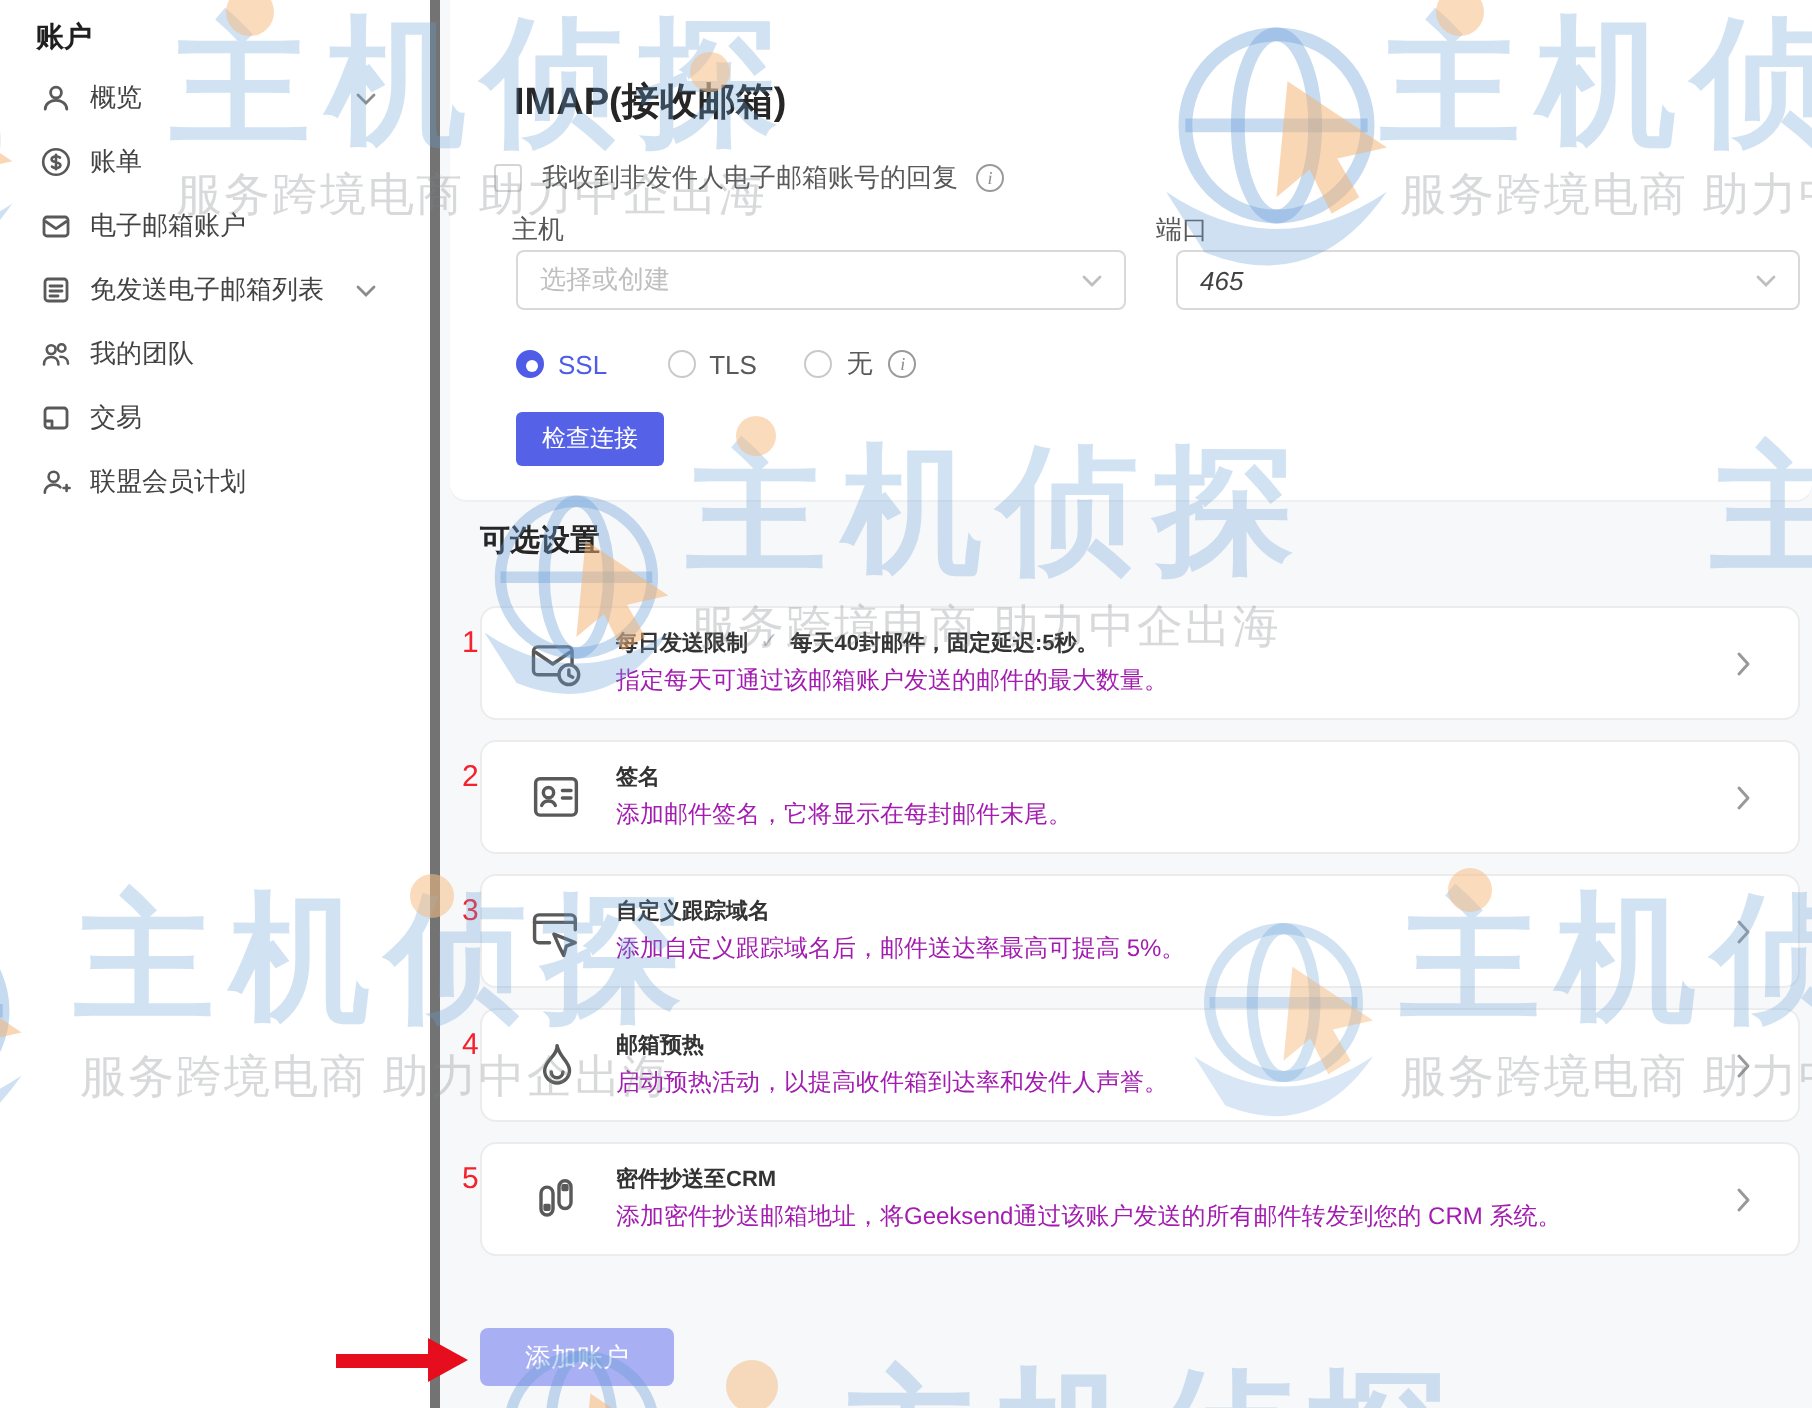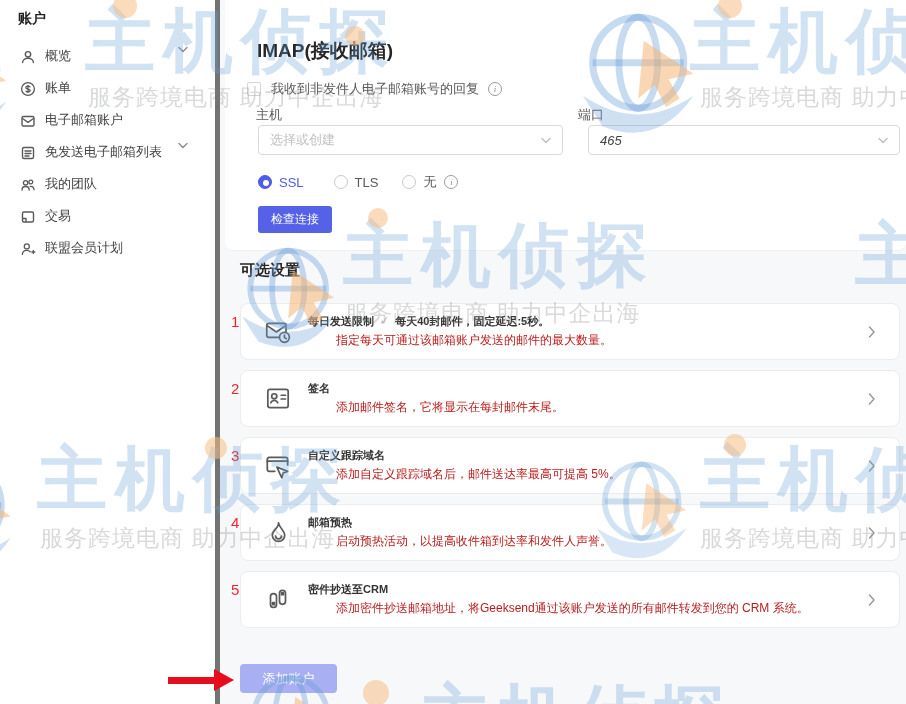--- a/index.html
+++ b/index.html
@@ -1,21 +1,21 @@
 <!DOCTYPE html>
 <html><head>
 <meta charset="utf-8">
 <style>
   html,body{margin:0;padding:0;background:#e9ebee;font-family:"Liberation Sans","DejaVu Sans",sans-serif;}
   .page{position:relative;width:906px;height:704px;background:#f7f8fa;overflow:hidden;margin:0 auto;}
 
   
   .sidebar{position:absolute;left:0;top:0;width:215px;height:704px;background:#fff;border-right:5px solid #737373;z-index:5;}
   .sb-title{position:absolute;left:18px;top:10px;font-size:14px;font-weight:700;color:#1f1f1f;}
-  .sb-item{position:absolute;left:0;width:215px;height:32px;display:flex;align-items:flex-end;padding-left:20px;box-sizing:border-box;color:#434343;font-size:13px;cursor:pointer;}
+  .sb-item{position:absolute;left:0;width:215px;height:32px;display:flex;align-items:center;padding-left:20px;box-sizing:border-box;color:#434343;font-size:13px;cursor:pointer;}
   .sb-item .ic{width:16px;height:16px;margin-right:9px;color:#595959;flex:0 0 16px;display:flex;align-items:center;}
   .sb-item .chev{position:absolute;left:178px;top:13px;color:#8c8c8c;}
 
   
   .main{position:absolute;left:215px;top:0;right:0;bottom:0;background:#f7f8fa;}
   .imap-panel{position:absolute;left:10px;right:0;top:0;height:250px;background:#fff;border-bottom-left-radius:8px;border-bottom-right-radius:8px;box-shadow:0 1px 0 rgba(0,0,0,.03);}
   .imap-title{position:absolute;left:32px;top:38px;font-size:19px;font-weight:700;color:#262626;margin:0;}
   .cb-row{position:absolute;left:22px;top:80px;display:flex;align-items:center;}
   .checkbox{width:14px;height:14px;border:1px solid #d5d5d5;border-radius:2px;background:#fff;box-sizing:border-box;}
   .cb-label{margin-left:10px;font-size:13px;color:#595959;}
@@ -40,21 +40,21 @@
 
   .opt-title{position:absolute;left:25px;top:261px;margin:0;font-size:15px;font-weight:700;color:#262626;}
   .cards{position:absolute;left:25px;right:6px;top:303px;}
   .card{position:relative;height:57px;background:#fff;border:1px solid #ececec;border-radius:8px;margin-bottom:10px;display:flex;align-items:center;padding-left:22px;box-sizing:border-box;cursor:pointer;}
   .num{position:absolute;left:-10px;top:9px;color:#f5222d;font-size:15px;z-index:6;}
   .card .cic{width:30px;height:30px;margin-right:15px;color:#595959;flex:0 0 30px;}
   .card-text{display:flex;flex-direction:column;gap:3px;}
   .card-title{font-size:11px;font-weight:600;color:#333;display:flex;align-items:flex-start;gap:6px;}
   .card-title .check{color:#b9bec4;font-weight:400;}
   .card-title .extra{font-weight:600;}
-  .card-desc{font-size:12px;color:#b91c1c;margin-left:28px;}
+  .card-desc{font-size:12px;color:#a21caf;}
   .chev-r{position:absolute;right:23px;top:50%;transform:translateY(-50%);color:#999;}
 
   .add-btn{position:absolute;left:25px;top:664px;width:97px;height:29px;background:#a9aff3;color:#fff;border:none;border-radius:4px;font-size:13px;cursor:pointer;font-family:inherit;}
 
   
   .arrow{position:absolute;left:168px;top:677px;width:46px;height:7px;background:#e60d1e;z-index:30;}
   .arrow::after{content:"";position:absolute;left:46px;top:-8px;width:0;height:0;border-top:11px solid transparent;border-bottom:11px solid transparent;border-left:20px solid #e60d1e;}
 
   
   .wm{position:absolute;inset:0;overflow:hidden;pointer-events:none;z-index:20;}

